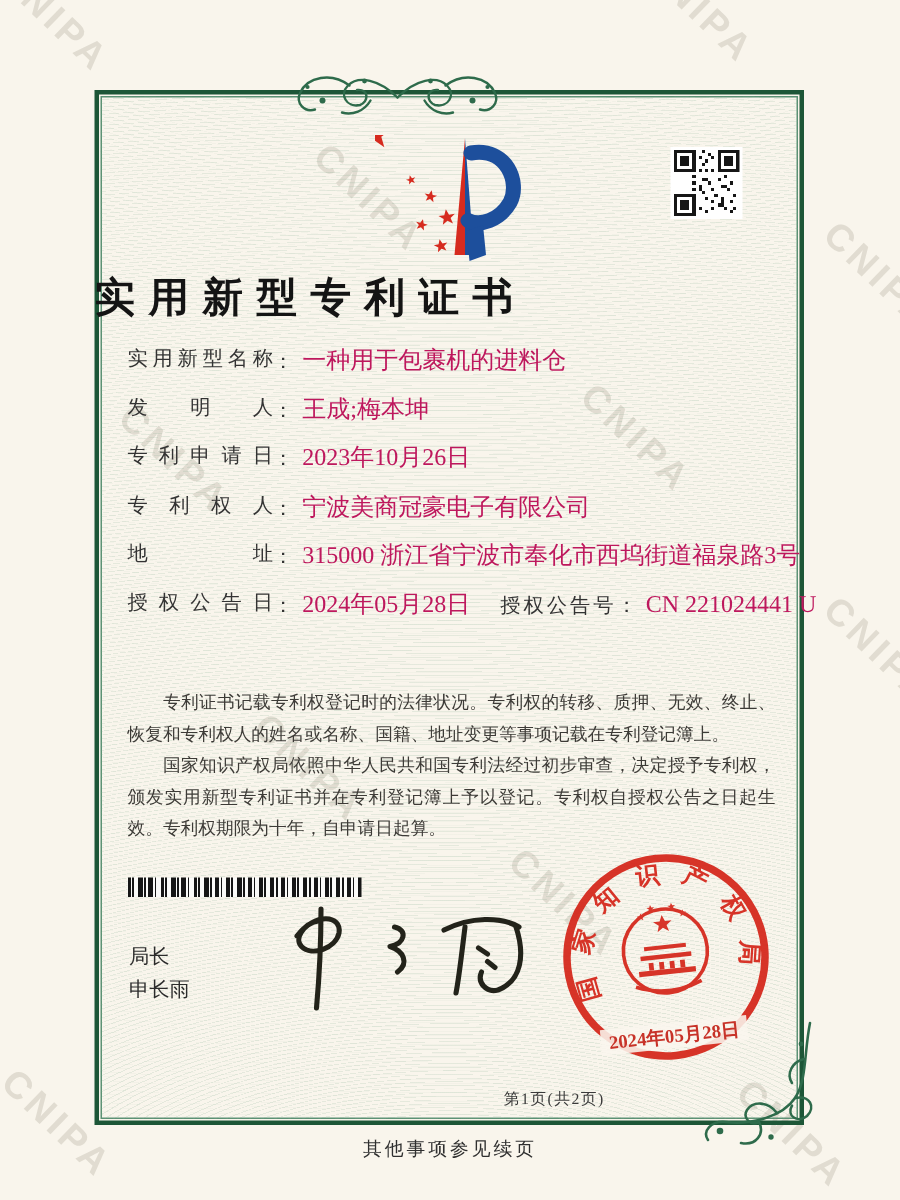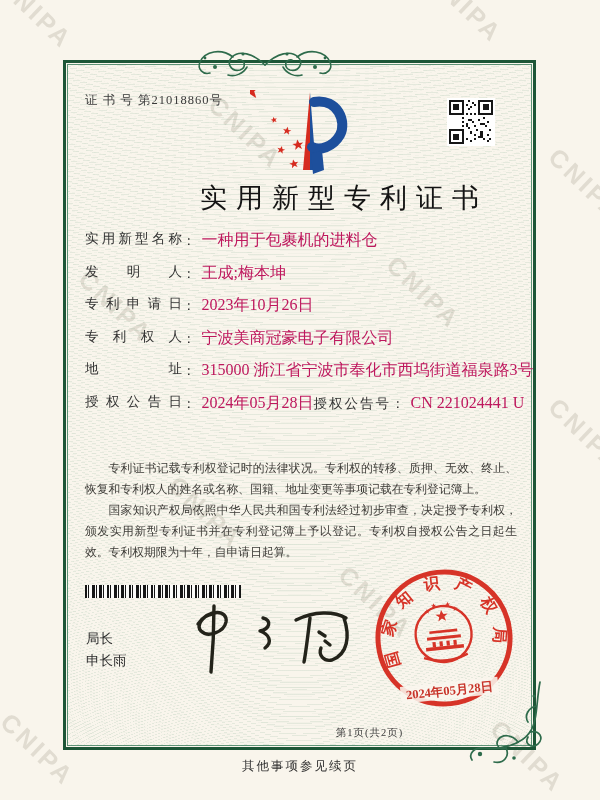--- a/index.html
+++ b/index.html
@@ -37,32 +37,32 @@
     position:absolute;left:85px;top:92px;
     font-size:12.5px;letter-spacing:1px;color:#3a3a3a;
   }
   .logo{position:absolute;left:250px;top:90px;width:100px;height:88px;}
   .qr{
     position:absolute;left:447px;top:98px;width:48px;height:48px;
     background:#fff;padding:2px;box-sizing:border-box;
   }
   .title{
     position:absolute;left:63px;top:180px;width:425px;
-    text-align:right;font-size:27px;font-weight:normal;
+    text-align:left;font-size:27px;font-weight:bold;
     letter-spacing:9px;color:#141414;
   }
   .fields{position:absolute;left:85px;top:230px;width:432px;}
   .frow{height:32.6px;font-size:13.5px;color:#2b2b2b;white-space:nowrap;}
   .lab{
     display:inline-block;width:97px;vertical-align:top;
     text-align:justify;text-align-last:justify;color:#333;
   }
   .colon{display:inline-block;margin-right:6px;color:#333;}
   .val{font-size:16px;color:#be185d;}
-  .lab2{display:inline-block;letter-spacing:2px;color:#333;}
+  .lab2{display:inline-block;margin-left:20px;letter-spacing:2px;color:#333;}
   .paras{
     position:absolute;left:85px;top:458px;width:432px;
     font-size:11.8px;line-height:1.78;color:#3d3b37;text-align:justify;
   }
   .paras p{margin:0;text-indent:2em;}
   .barcode{
     position:absolute;left:85px;top:585px;width:156px;height:13px;
     background:repeating-linear-gradient(90deg,
       #161616 0 2px,#fbfbf9 2px 3px,#161616 3px 4px,#fbfbf9 4px 7px,
       #161616 7px 10px,#fbfbf9 10px 11px,#161616 11px 12px,#fbfbf9 12px 14px,
@@ -123,21 +123,20 @@
     <path d="M52,66 C46,58 36,58 32,64 C29,69 34,75 40,72"></path>
     <path d="M70,30 C62,32 58,40 62,46"></path>
     <circle cx="14" cy="78" r="2.2" fill="#2e6b4b" stroke="none"></circle>
     <circle cx="48" cy="82" r="1.8" fill="#2e6b4b" stroke="none"></circle>
     <circle cx="68" cy="20" r="1.6" fill="#2e6b4b" stroke="none"></circle>
   </g>
 </svg>
 
 <div class="content">
 
-  <div class="certno">证 书 号 第21018860号</div>
 
   <svg class="logo" viewBox="0 0 100 88">
     <path id="star" d="M0,-10 2.9,-3.1 10,-3.1 4.2,1.2 6.2,8.1 0,3.9 -6.2,8.1 -4.2,1.2 -10,-3.1 -2.9,-3.1 Z" fill="#d62b1f"></path>
     <use href="#star" transform="translate(24,30) scale(0.32) rotate(-15)"></use>
     <use href="#star" transform="translate(37,41) scale(0.42) rotate(10)"></use>
     <use href="#star" transform="translate(48,55) scale(0.55) rotate(-8)"></use>
     <use href="#star" transform="translate(31,60) scale(0.40) rotate(14)"></use>
     <use href="#star" transform="translate(44,74) scale(0.46) rotate(-12)"></use>
     <polygon points="60,2 53,80 60,80" fill="#d62b1f"></polygon>
     <polygon points="60,2 60,80 66,80" fill="#1d4f9c"></polygon>

